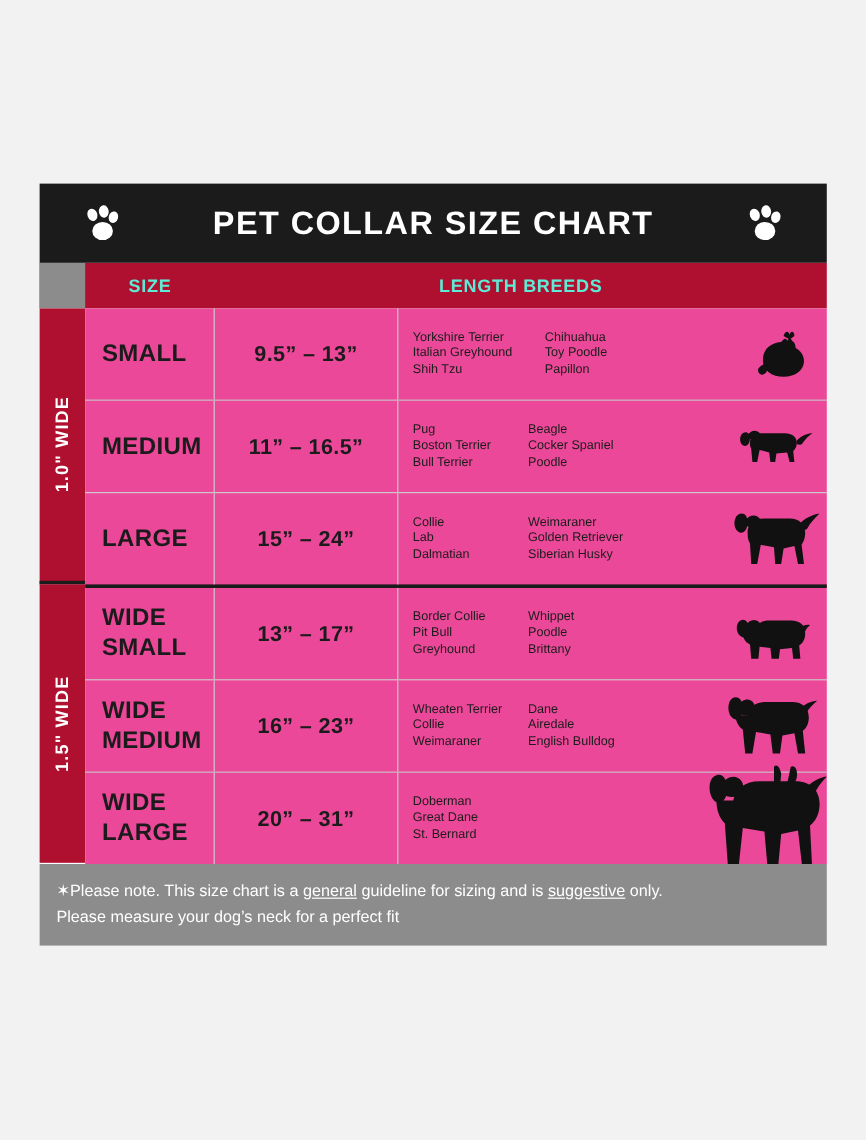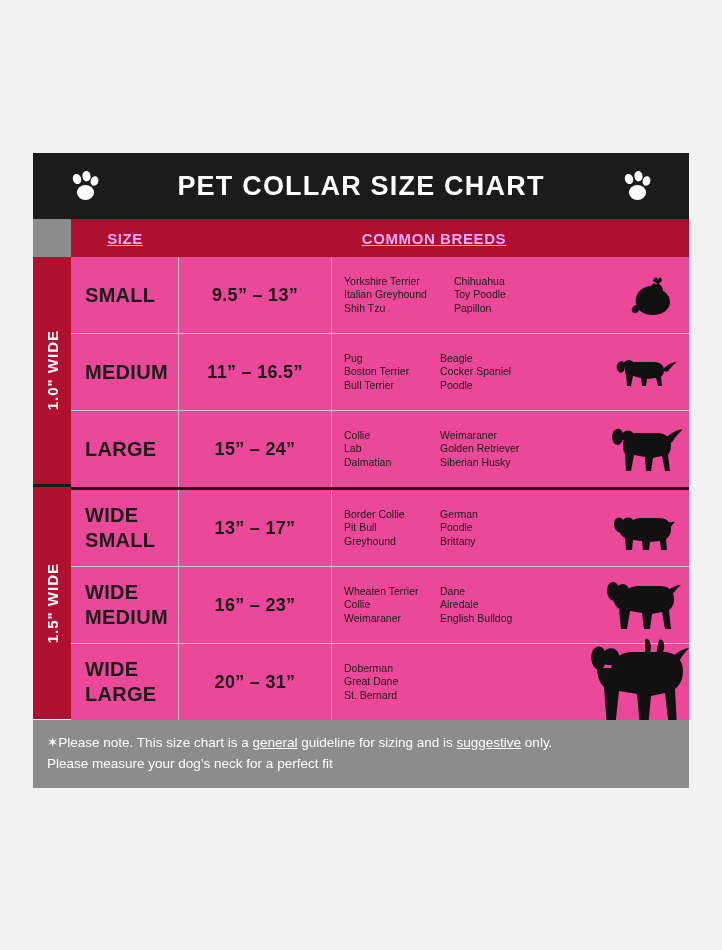--- a/index.html
+++ b/index.html
@@ -59,29 +59,28 @@
     display: flex;
     height: 38px;
     background: #b01030;
   }
   .colhead .corner {
     width: 38px;
     background: #8c8c8c;
     flex: 0 0 38px;
   }
   .colhead .cell {
-    color: #f0abfc;
+    color: #5eead4;
     display: flex;
     align-items: center;
     justify-content: center;
     font-size: 15px;
     font-weight: bold;
     letter-spacing: 0.6px;
     position: relative;
-    text-decoration: underline;
   }
   .colhead .c-size { flex: 0 0 108px; }
   .colhead .c-len  { flex: 0 0 152px; flex-direction: column; }
   .colhead .c-len .sub {
     font-size: 9px;
     font-weight: bold;
     letter-spacing: 0.4px;
     line-height: 9px;
     margin-bottom: -1px;
   }
@@ -209,21 +208,21 @@
           <ellipse cx="18.5" cy="6.2" rx="4.1" ry="5.2" fill="#ffffff" transform="rotate(-6 18.5 6.2)"></ellipse>
           <ellipse cx="26.5" cy="11" rx="3.9" ry="4.9" fill="#ffffff" transform="rotate(16 26.5 11)"></ellipse>
           <ellipse cx="17.5" cy="22.5" rx="8.6" ry="7.6" fill="#ffffff"></ellipse>
         </svg>
       </span>
     </div>
 
     <div class="colhead">
       <div class="corner"></div>
       <div class="cell c-size">SIZE</div>
-      <div class="cell c-breeds">COMMON BREEDS</div>
+      <div class="cell c-breeds">LENGTH BREEDS</div>
     </div>
 
     <div class="body-wrap">
       <div class="side-labels">
         <div class="side-label l1">
           <span>1.0" WIDE</span>
         </div>
         <div class="side-label l2">
           <span>1.5" WIDE</span>
         </div>
@@ -311,21 +310,21 @@
 SMALL</span>
           </div>
           <div class="cell-len">13” – 17”</div>
           <div class="cell-breeds">
             <div class="breed-col b1">
               <div>Border Collie</div>
               <div>Pit Bull</div>
               <div>Greyhound</div>
             </div>
             <div class="breed-col b2">
-              <div>German</div>
+              <div>Whippet</div>
               <div>Poodle</div>
               <div>Brittany</div>
             </div>
             <span class="dog-art" style="bottom:8px;right:14px;">
               <svg width="66" height="44" viewBox="0 0 66 44">
                 <path fill="#111" d="M20 18c0-6 5-10 12-10h18c8 0 12 4 12 11 0 5-2 8-5 10l1 11h-6l-1-9-10 1-1 8h-6l-1-9-9-1-1 10h-6l-1-12c-4-2-6-5-6-10z"></path>
                 <path fill="#111" d="M12 13c3-6 9-7 12-3 2 3 1 8-4 9-5 1-9-2-8-6z"></path>
                 <path fill="#111" d="M8 8c4-2 7 1 7 7 0 6-4 9-7 6-4-3-4-11 0-13z"></path>
                 <path fill="#111" d="M56 15c4-3 8-4 10-3-3 2-4 5-5 7-2 1-5 0-5-4z"></path>
               </svg>

